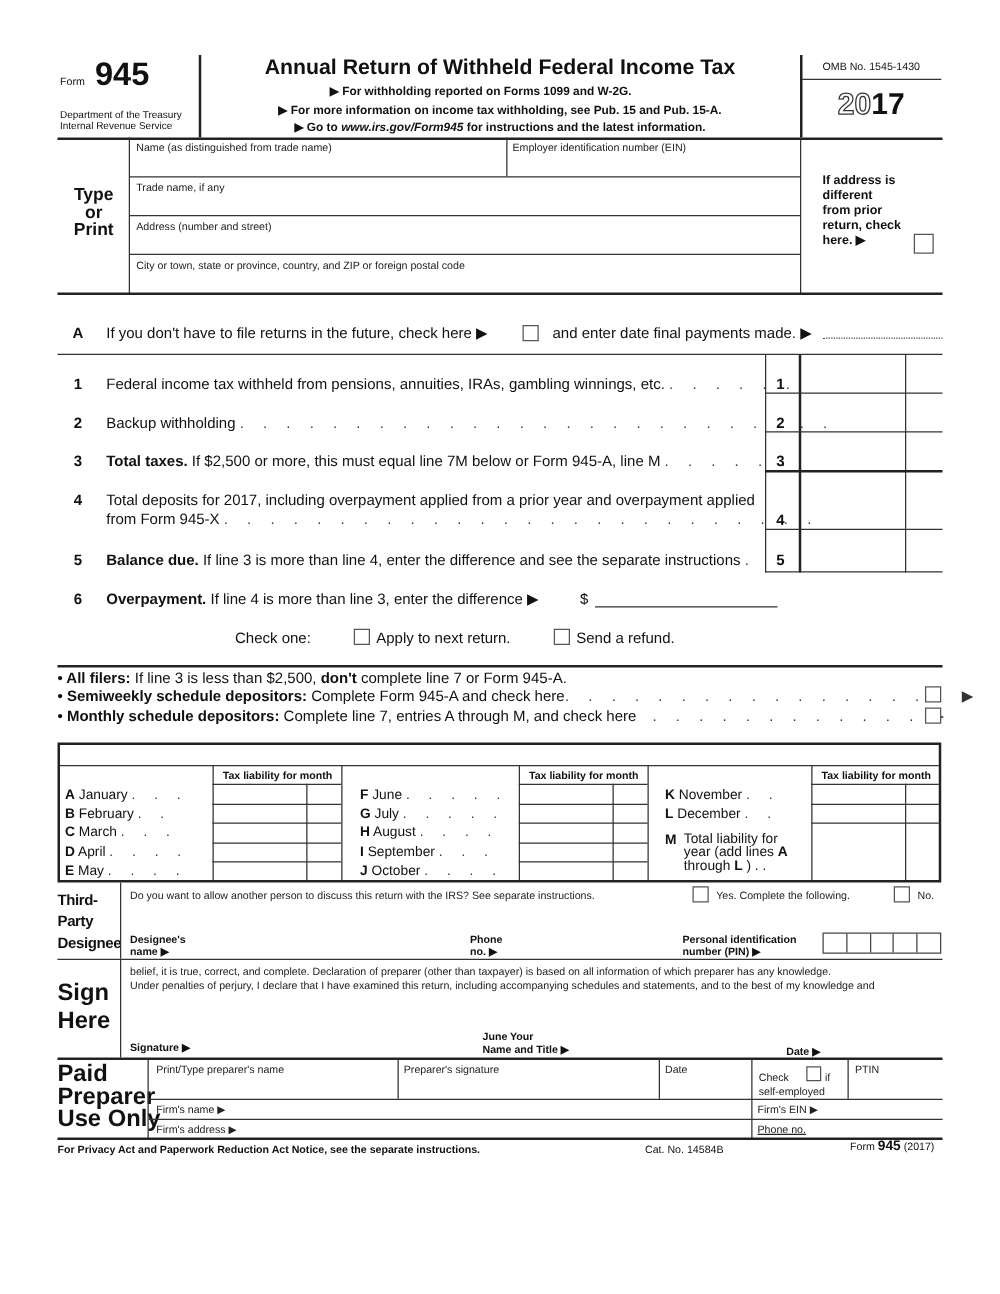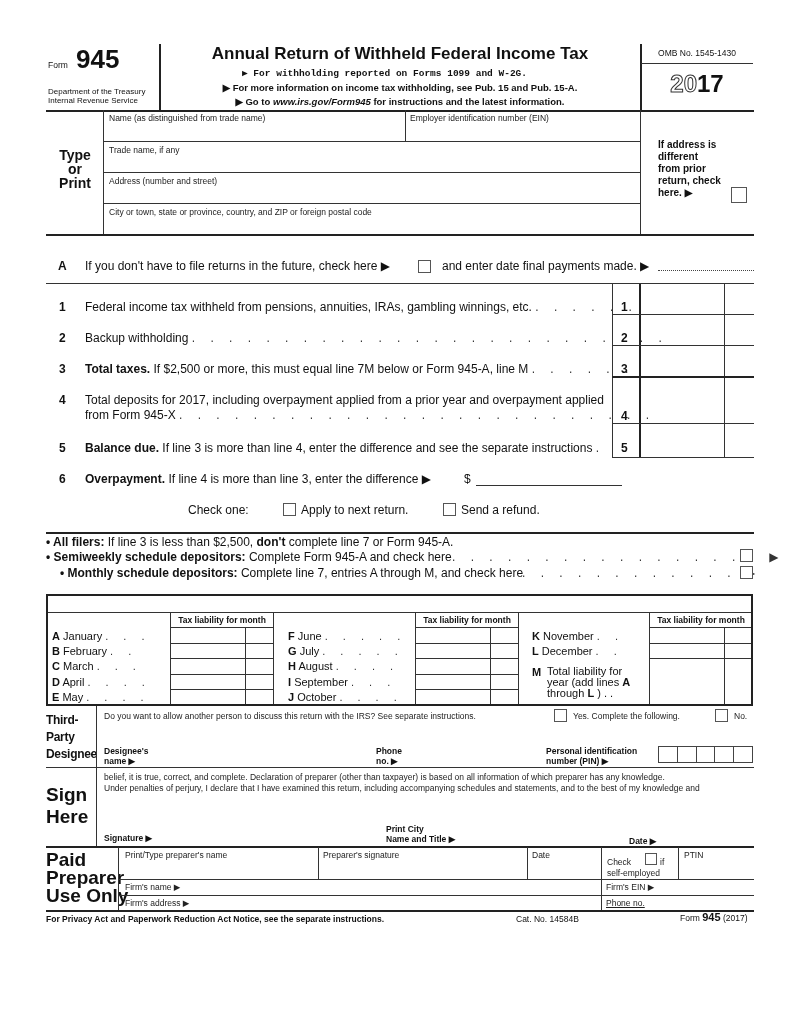--- a/index.html
+++ b/index.html
@@ -24,21 +24,21 @@
 <body>
 
 <div>
   <span class="abs small" style="left:48px;top:60px;">Form</span>
   <span class="abs b" style="left:76px;top:44px;font-size:26px;">945</span>
   <span class="abs" style="left:48px;top:87px;font-size:8px;">Department of the Treasury</span>
   <span class="abs" style="left:48px;top:96px;font-size:8px;">Internal Revenue Service</span>
   <div class="vl2" style="left:159px;top:44px;height:66px;"></div>
 
   <div class="abs b" style="left:160px;width:480px;top:44px;text-align:center;font-size:17px;">Annual Return of Withheld Federal Income Tax</div>
-  <div class="abs b" style="left:160px;width:449px;top:67px;text-align:center;font-size:9.5px;font-family:Liberation Mono, monospace;">▶ For withholding reported on Forms 1099 and W-2G.</div>
+  <div class="abs b" style="left:160px;width:449px;top:67px;text-align:center;font-size:9.5px;">▶ For withholding reported on Forms 1099 and W-2G.</div>
   <div class="abs b" style="left:160px;width:480px;top:82px;text-align:center;font-size:9.5px;">▶ For more information on income tax withholding, see Pub. 15 and Pub. 15-A.</div>
   <div class="abs b" style="left:160px;width:480px;top:96px;text-align:center;font-size:9.5px;">
     <span>▶ Go to </span><i>www.irs.gov/Form945</i><span> for instructions and the latest information.</span>
   </div>
 
   <div class="vl2" style="left:640px;top:44px;height:66px;"></div>
   <div class="abs" style="left:641px;width:112px;top:48px;text-align:center;font-size:8.5px;">OMB No. 1545-1430</div>
   <div class="hl" style="left:641px;width:112px;top:63px;"></div>
   <div class="abs b" style="left:641px;width:112px;top:70px;text-align:center;font-size:24px;">
     <span class="outline-num">20</span><span>17</span>
@@ -154,21 +154,21 @@
 
 <div>
   <div class="abs txt" style="left:46px;top:535px;">
     <b>• All filers:</b><span> If line 3 is less than $2,500, </span><b>don't</b><span> complete line 7 or Form 945-A.</span>
   </div>
   <div class="abs txt" style="left:46px;top:550px;">
     <b>• Semiweekly schedule depositors:</b><span> Complete Form 945-A and check here</span>
   </div>
   <span class="abs txt dots" style="left:452px;top:550px;">. . . . . . . . . . . . . . . . . ▶</span>
   <div class="cb" style="left:740px;top:549px;"></div>
-  <div class="abs txt" style="left:46px;top:566px;margin-left:14px;">
+  <div class="abs txt" style="left:46px;top:566px;">
     <b>• Monthly schedule depositors:</b><span> Complete line 7, entries A through M, and check here</span>
   </div>
   <span class="abs txt dots" style="left:522px;top:566px;">. . . . . . . . . . . . ▶</span>
   <div class="cb" style="left:740px;top:566px;"></div>
 </div>
 
 <div class="abs" style="left:46px;top:594px;width:707px;height:112px;border:2px solid #222;box-sizing:border-box;">
   <div class="hl" style="left:0;width:703px;top:16px;"></div>
 
   <div class="vl" style="left:122px;top:16px;height:92px;"></div>
@@ -278,21 +278,21 @@
     <div>Here</div>
   </div>
   <div class="vl" style="left:96px;top:768px;height:78px;"></div>
   <div class="abs lbl" style="left:104px;top:772px;line-height:11px;">
     <div>belief, it is true, correct, and complete. Declaration of preparer (other than taxpayer) is based on all information of which preparer has any knowledge.</div>
     <div>Under penalties of perjury, I declare that I have examined this return, including accompanying schedules and statements, and to the best of my knowledge and</div>
   </div>
   <span class="abs b" style="left:104px;top:833px;font-size:8.5px;">Signature ▶</span>
   <div class="field" style="left:165px;top:820px;width:215px;height:24px;"></div>
   <div class="abs b" style="left:386px;top:824px;font-size:8.5px;line-height:10px;">
-    <div>Print City</div>
+    <div>June Your</div>
     <div>Name and Title ▶</div>
   </div>
   <div class="field" style="left:470px;top:820px;width:155px;height:24px;"></div>
   <span class="abs b" style="left:629px;top:836px;font-size:8.5px;">Date ▶</span>
   <div class="field" style="left:668px;top:820px;width:85px;height:24px;"></div>
   <div class="hl2" style="left:46px;width:708px;top:846px;"></div>
 </div>
 
 <div>
   <div class="abs b" style="left:46px;top:851px;font-size:19px;line-height:18px;">

